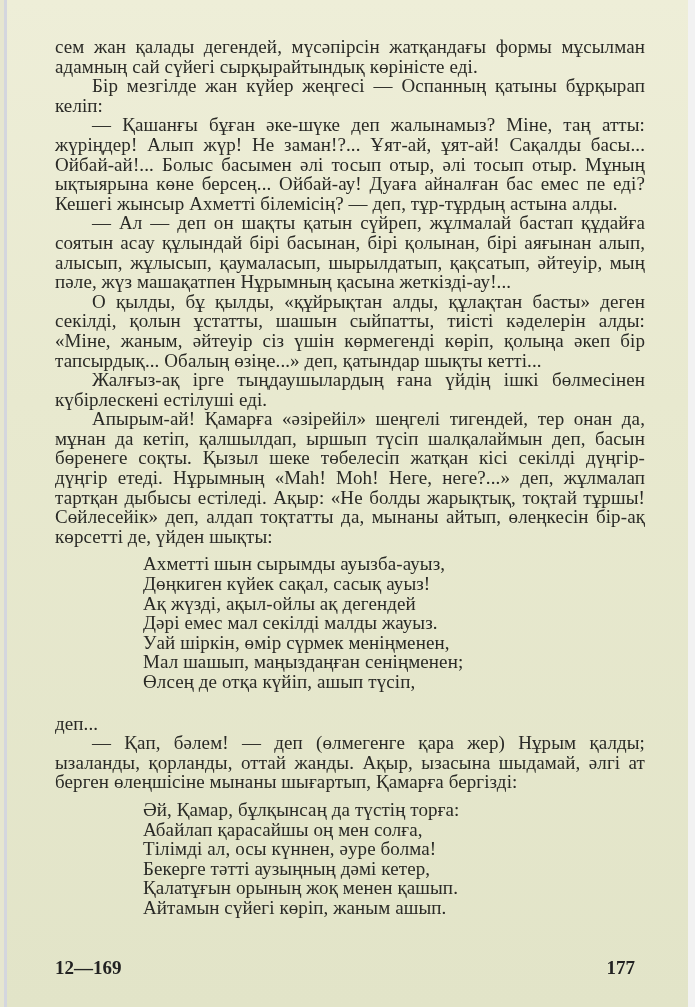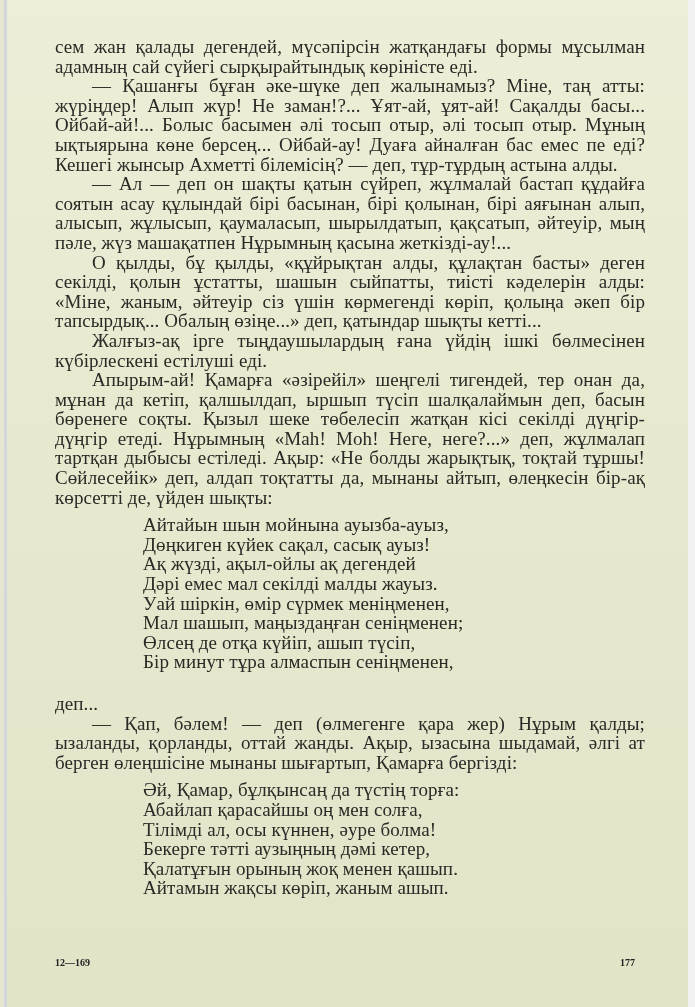--- a/index.html
+++ b/index.html
@@ -24,59 +24,59 @@
   }
   .p { margin: 0; text-indent: 0; }
   .p.ind { text-indent: 37px; }
   .verse {
     margin: 8px 0 10px 88px; text-align: left;
   }
   .verse .line { display: block; white-space: nowrap; }
   .gap { height: 12px; }
   .footer {
     position: absolute; top: 957px; left: 48px; width: 580px;
-    font-size: 10px; font-weight: bold; color: #222;
+    font-size: 19px; font-weight: bold; color: #222;
     display: flex; justify-content: space-between;
   }
 </style>
 </head>
 <body>
 
 <div class="page">
   <div class="text">
     <div id="top-paras">
         <p class="p">сем жан қалады дегендей, мүсәпірсін жатқандағы формы мұсылман адамның сай сүйегі сырқырайтындық көріністе еді.</p>
+        <p class="p ind">Бір мезгілде жан күйер жеңгесі — Оспанның қатыны бұрқырап келіп:</p>
         <p class="p ind">— Қашанғы бұған әке-шүке деп жалынамыз? Міне, таң атты: жүріңдер! Алып жүр! Не заман!?... Ұят-ай, ұят-ай! Сақалды басы... Ойбай-ай!... Болыс басымен әлі тосып отыр, әлі тосып отыр. Мұның ықтыярына көне берсең... Ойбай-ау! Дуаға айналған бас емес пе еді? Кешегі жынсыр Ахметті білемісің? — деп, тұр-тұрдың астына алды.</p>
         <p class="p ind">— Ал — деп он шақты қатын сүйреп, жұлмалай бастап құдайға соятын асау құлындай бірі басынан, бірі қолынан, бірі аяғынан алып, алысып, жұлысып, қаумаласып, шырылдатып, қақсатып, әйтеуір, мың пәле, жүз машақатпен Нұрымның қасына жеткізді-ау!...</p>
         <p class="p ind">О қылды, бұ қылды, «құйрықтан алды, құлақтан басты» деген секілді, қолын ұстатты, шашын сыйпатты, тиісті кәделерін алды: «Міне, жаным, әйтеуір сіз үшін көрмегенді көріп, қолыңа әкеп бір тапсырдық... Обалың өзіңе...» деп, қатындар шықты кетті...</p>
         <p class="p ind">Жалғыз-ақ ірге тыңдаушылардың ғана үйдің ішкі бөлмесінен күбірлескені естілуші еді.</p>
         <p class="p ind">Апырым-ай! Қамарға «әзірейіл» шеңгелі тигендей, тер онан да, мұнан да кетіп, қалшылдап, ыршып түсіп шалқалаймын деп, басын бөренеге соқты. Қызыл шеке төбелесіп жатқан кісі секілді дүңгір-дүңгір етеді. Нұрымның «Mah! Moh! Неге, неге?...» деп, жұлмалап тартқан дыбысы естіледі. Ақыр: «Не болды жарықтық, тоқтай тұршы! Сөйлесейік» деп, алдап тоқтатты да, мынаны айтып, өлеңкесін бір-ақ көрсетті де, үйден шықты:</p>
       </div>
     <div class="verse" id="verse1">
-        <span class="line">Айтайын шын мойнына ауызба-ауыз,</span>
+        <span class="line">Ахметті шын сырымды ауызба-ауыз,</span>
         <span class="line">Дөңкиген күйек сақал, сасық ауыз!</span>
         <span class="line">Ақ жүзді, ақыл-ойлы ақ дегендей</span>
         <span class="line">Дәрі емес мал секілді малды жауыз.</span>
         <span class="line">Уай шіркін, өмір сүрмек меніңменен,</span>
         <span class="line">Мал шашып, маңыздаңған сеніңменен;</span>
         <span class="line">Өлсең де отқа күйіп, ашып түсіп,</span>
-        <span class="line">Бір минут тұра алмаспын сеніңменен,</span>
       </div>
     <div class="gap"></div>
     <div id="mid-paras">
         <p class="p">деп...</p>
         <p class="p ind">— Қап, бәлем! — деп (өлмегенге қара жер) Нұрым қалды; ызаланды, қорланды, оттай жанды. Ақыр, ызасына шыдамай, әлгі ат берген өлеңшісіне мынаны шығартып, Қамарға бергізді:</p>
       </div>
     <div class="verse" id="verse2">
         <span class="line">Әй, Қамар, бұлқынсаң да түстің торға:</span>
         <span class="line">Абайлап қарасайшы оң мен солға,</span>
         <span class="line">Тілімді ал, осы күннен, әуре болма!</span>
         <span class="line">Бекерге тәтті аузыңның дәмі кетер,</span>
         <span class="line">Қалатұғын орының жоқ менен қашып.</span>
-        <span class="line">Айтамын жақсы көріп, жаным ашып.</span>
+        <span class="line">Айтамын сүйегі көріп, жаным ашып.</span>
       </div>
   </div>
   <div class="footer">
     <span>12—169</span>
     <span>177</span>
   </div>
 </div>
 <div class="edge-right"></div>
 
 </body></html>

